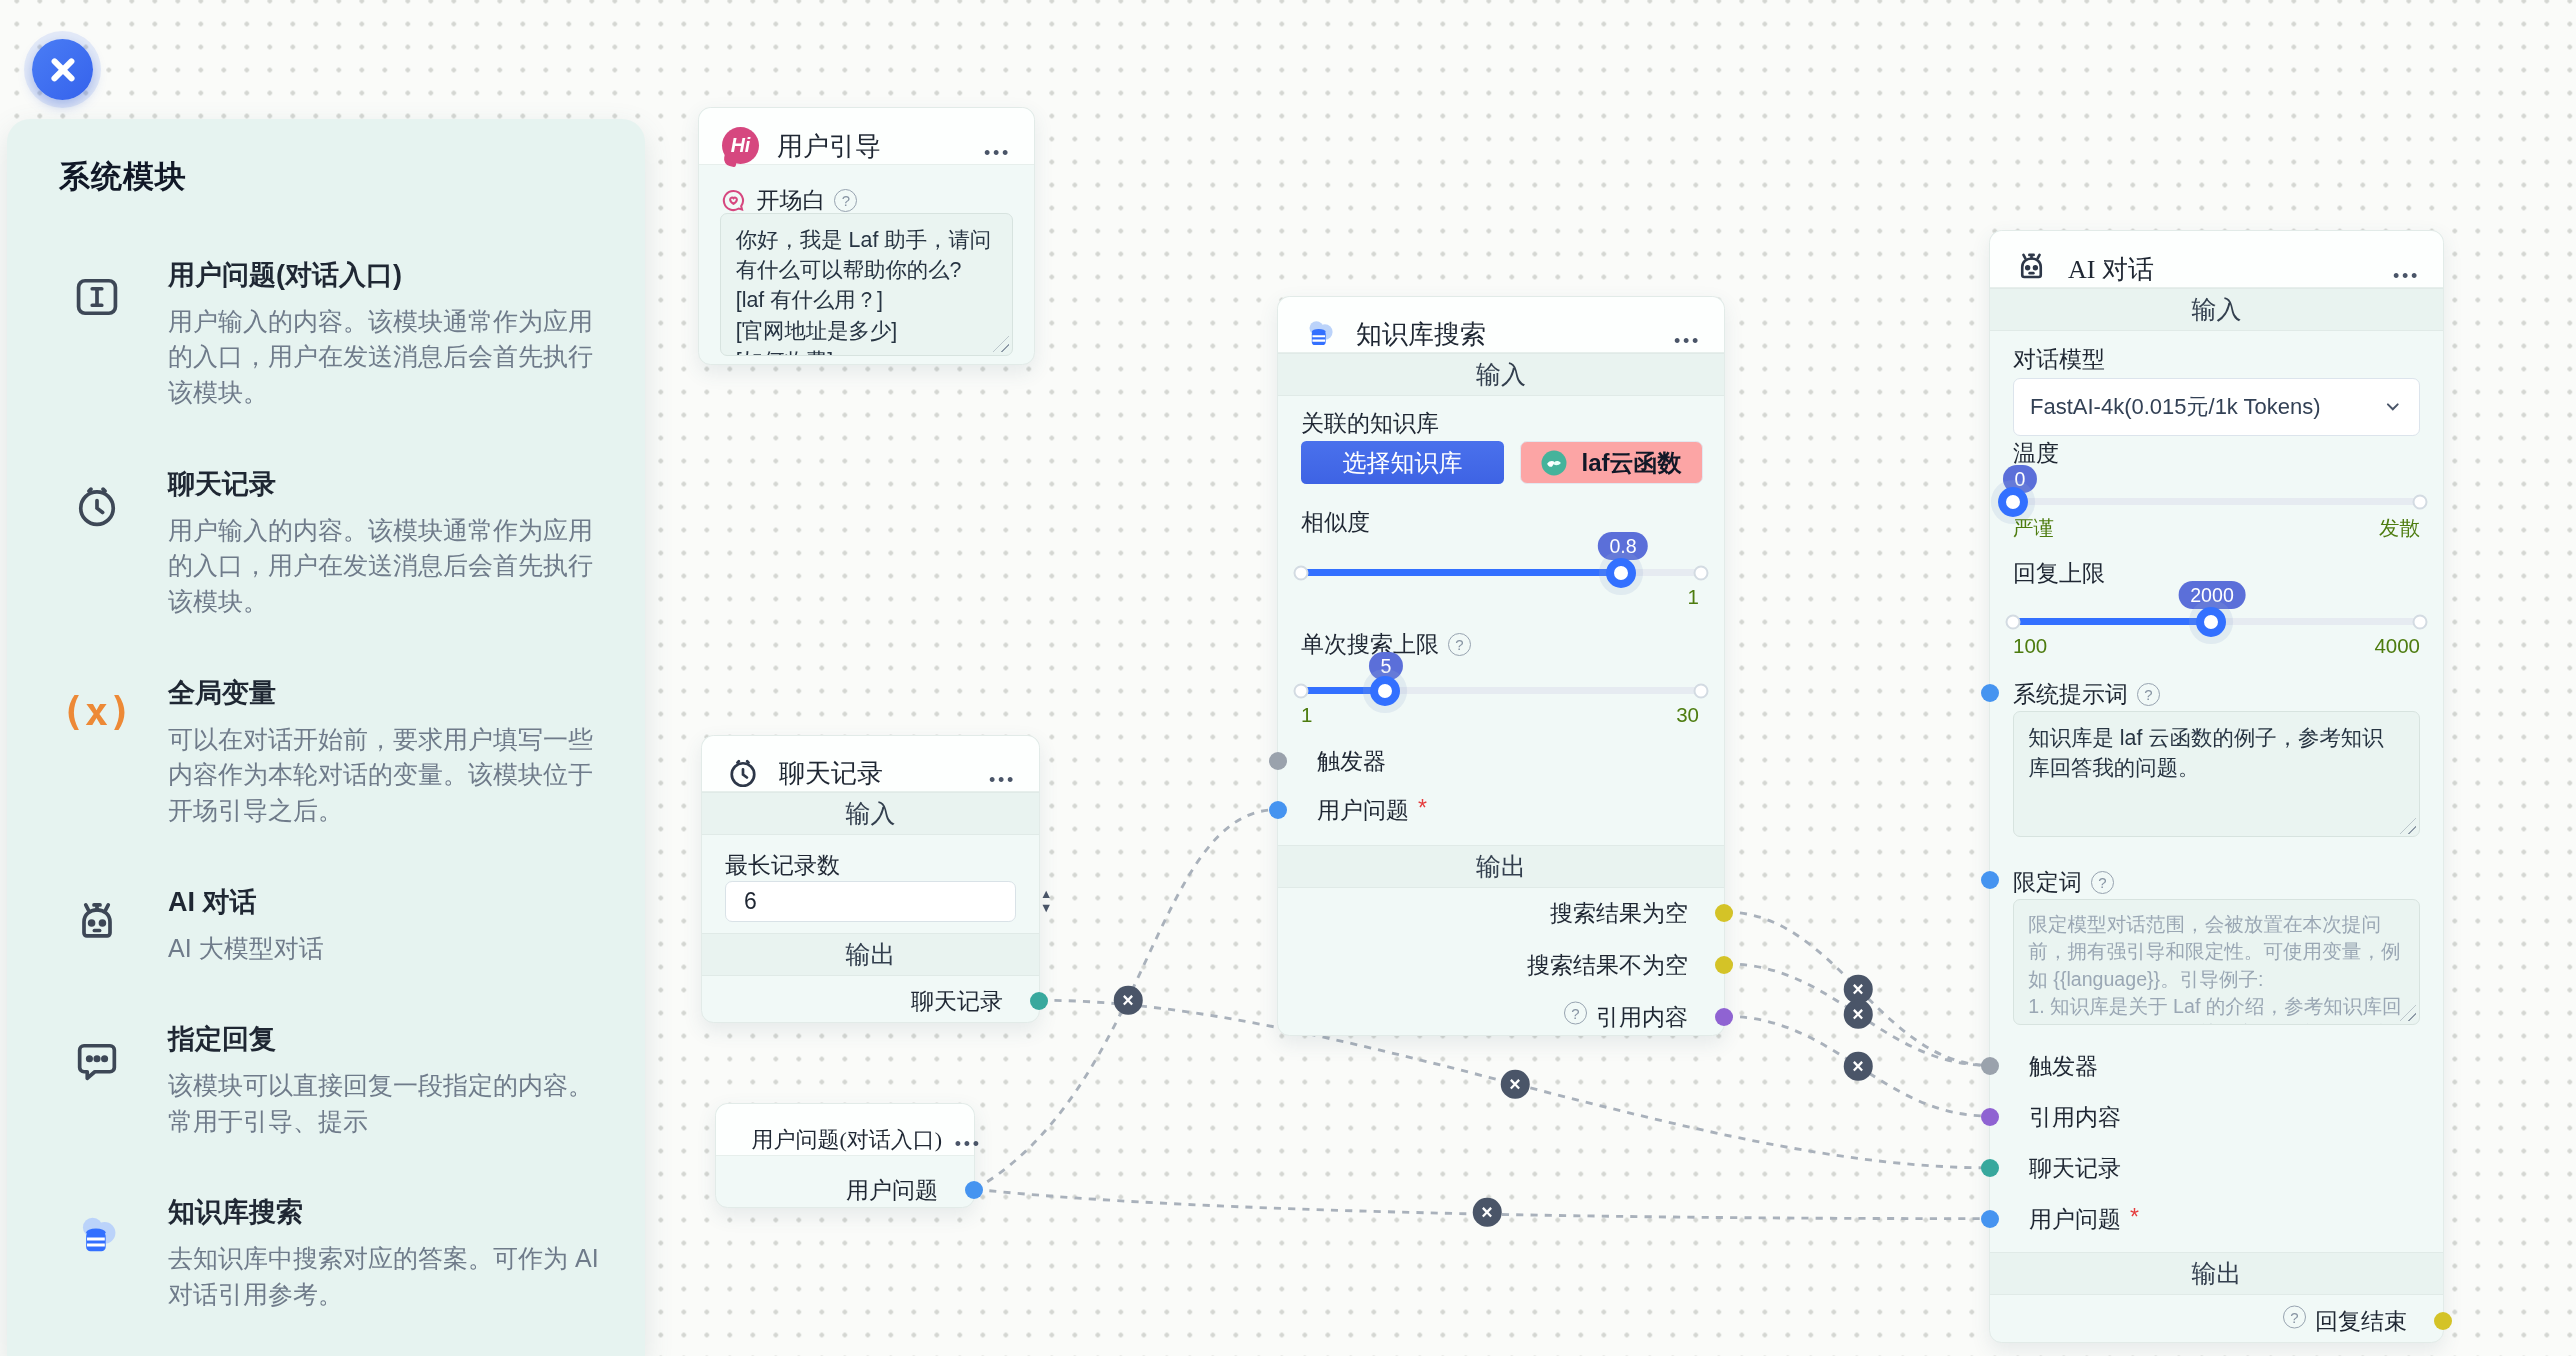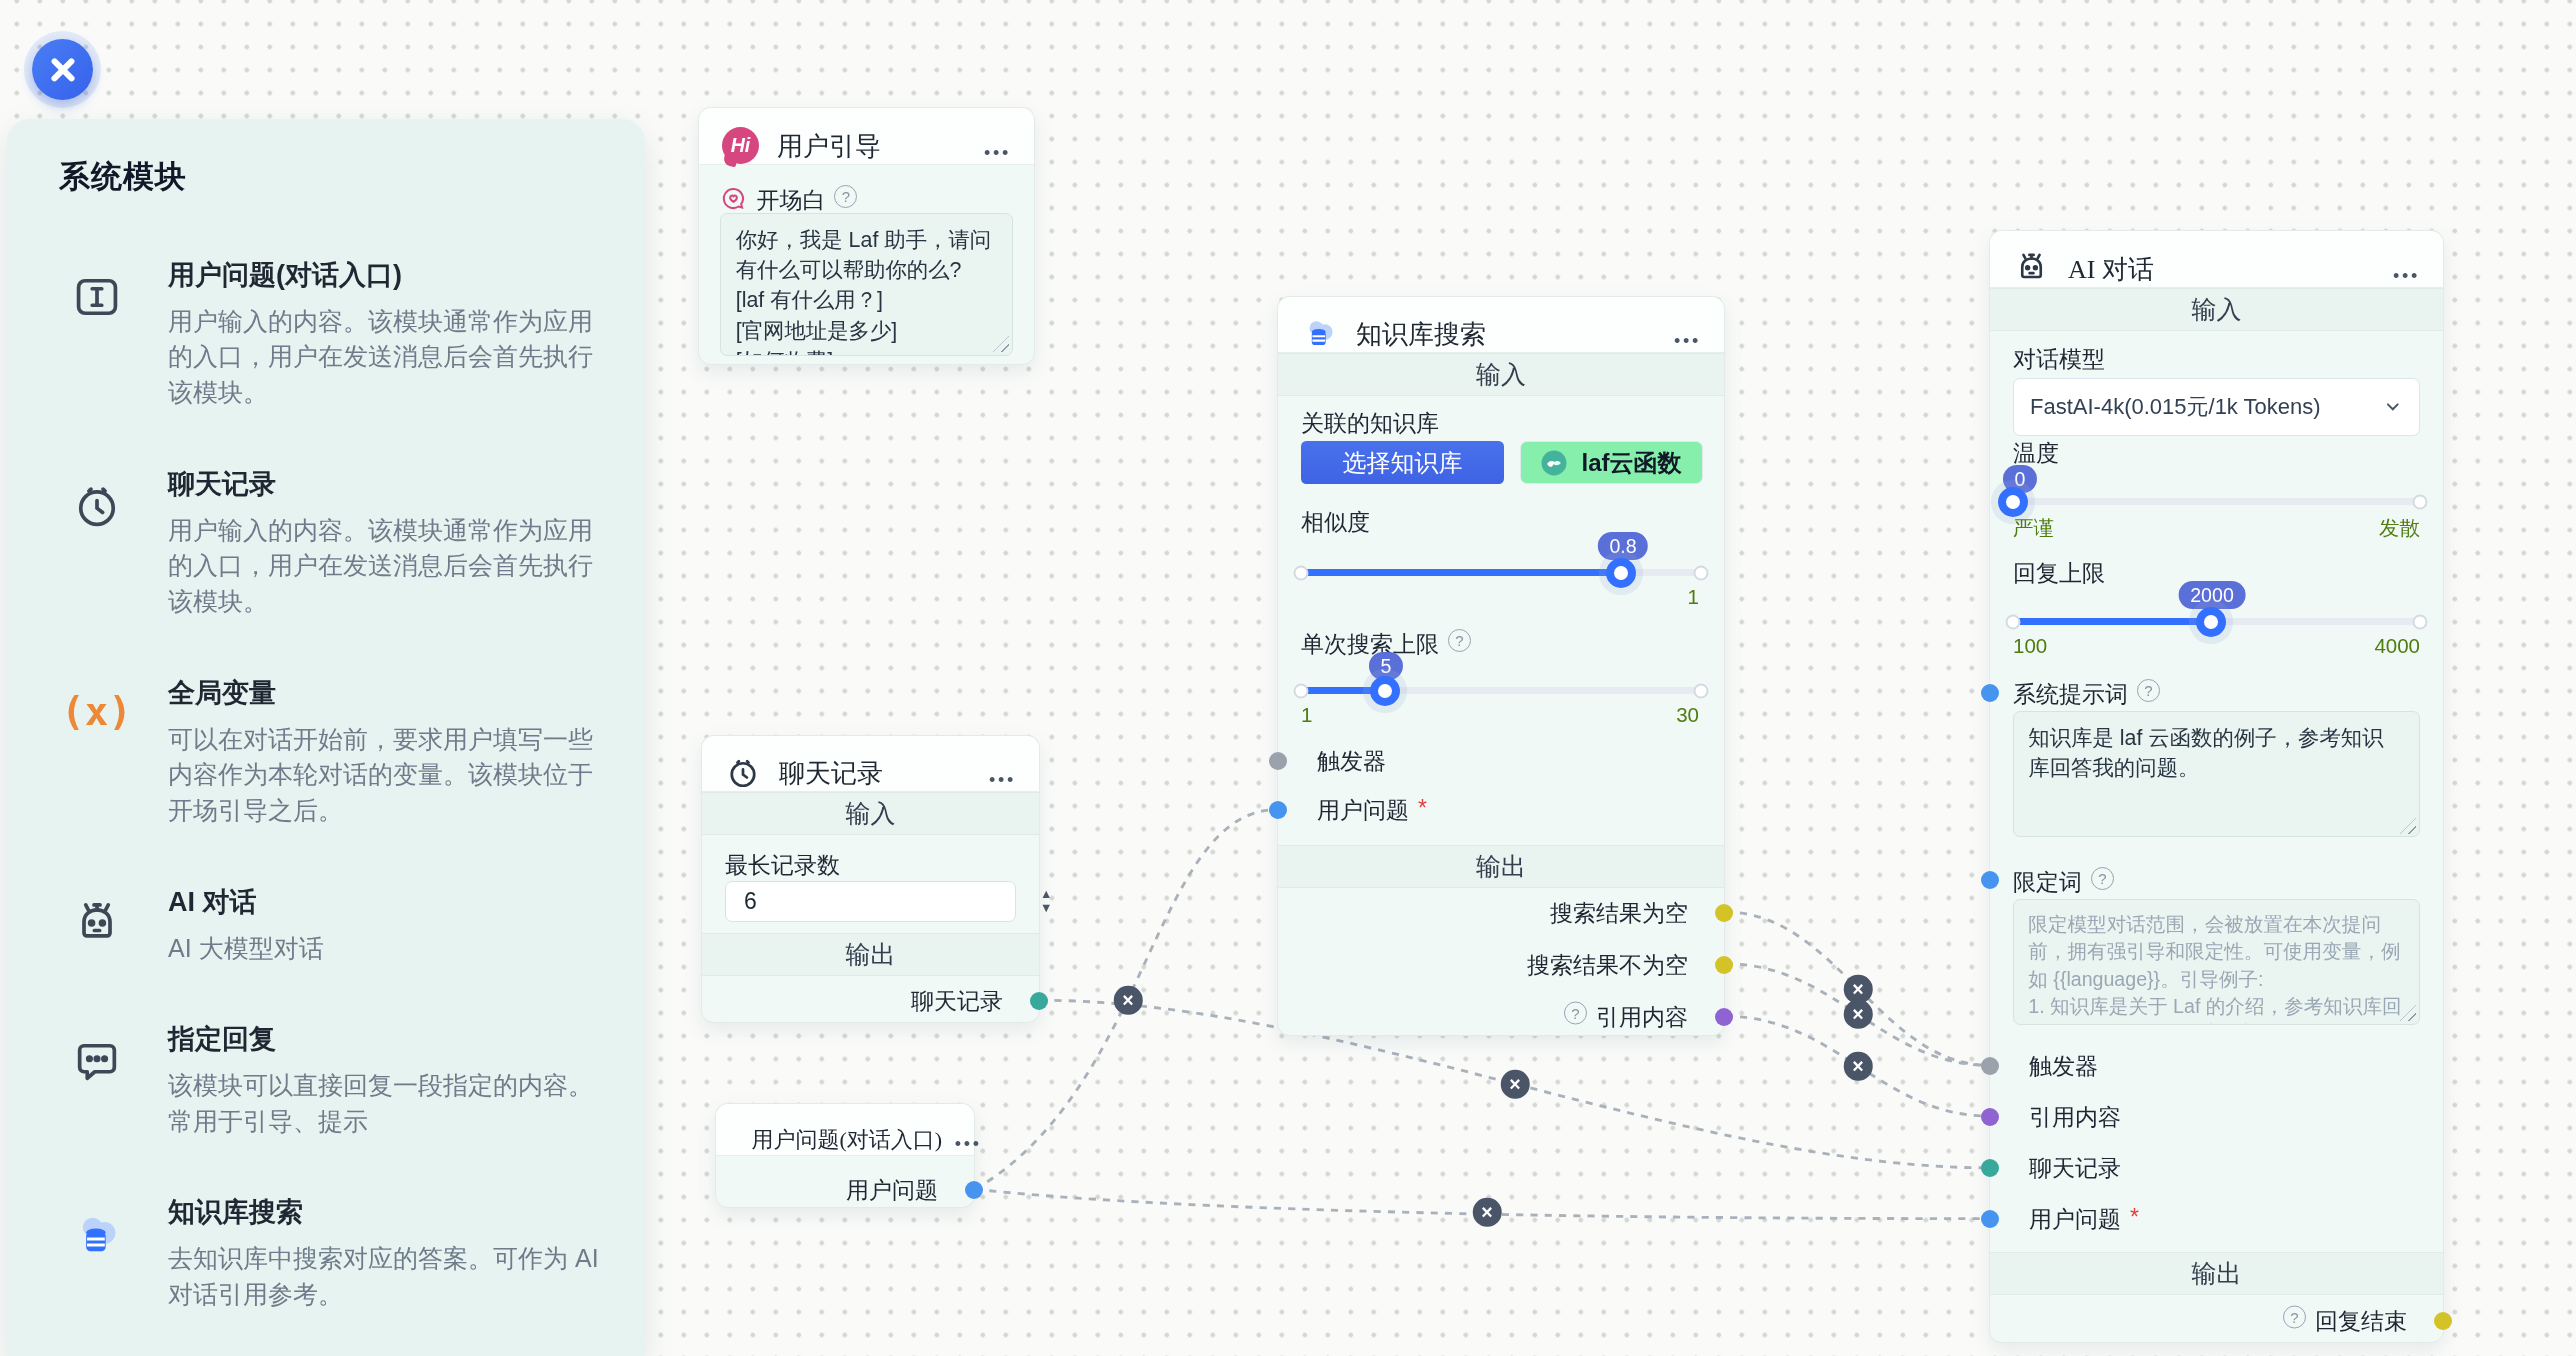--- a/index.html
+++ b/index.html
@@ -60,21 +60,21 @@
     display:flex; align-items:flex-end; gap:18px; padding:0 23px;
   }
   .n-title { font-size:26px; color:#1F2733; flex:1; white-space:nowrap;font-family:Liberation Serif, serif; }
   .menu-dots { font-size:18px; letter-spacing:2.7px; color:#4A5568; cursor:pointer; white-space:nowrap; }
   .sec-bar {
     position:absolute; left:0; right:0; height:43px; background:#E9F3F0;
     border-top:0.9px solid #E0EAE7; border-bottom:0.9px solid #E0EAE7;
     display:flex; align-items:center; justify-content:center;
     font-size:25px; color:#333F4E;
   }
-  .f-label { position:absolute; font-size:23px; color:#1F2733; display:flex; gap:9px; white-space:nowrap; }
+  .f-label { position:absolute; font-size:23px; color:#1F2733; display:flex; align-items:center; gap:9px; white-space:nowrap; }
   .helpc {
     width:23px; height:23px; border-radius:50%; border:1.8px solid #97A3B0; color:#8794A3;
     font-size:15px; display:inline-flex; align-items:center; justify-content:center; flex:0 0 auto;
   }
   .req { color:#E53E3E; font-size:23px; }
 
   textarea.ta {
     position:absolute; resize:none; overflow:hidden; background:#EAF4F1; border:0.9px solid #D7E3DF;
     border-radius:7.1px; padding:10.7px 14.3px; font-size:21.4px; line-height:1.42; color:#273442;
     font-family:"Liberation Sans","DejaVu Sans",sans-serif;
@@ -110,21 +110,21 @@
   .c-yellow{background:#D4C327;} .c-purple{background:#8F63D2;}
   .p-label { position:absolute; top:0; transform:translateY(-50%); font-size:23px; color:#1F2733; display:flex; align-items:flex-start; gap:9px; white-space:nowrap; }
   .p-label.in { left:39px; } .p-label.out { right:36px; }
 
   
   .btn-blue {
     position:absolute; background:linear-gradient(180deg,#4A71EC,#3E63E4); color:#fff; font-size:24px;
     border:none; border-radius:5.3px; display:flex; align-items:center; justify-content:center; cursor:pointer;
   }
   .chip {
-    position:absolute; background:#86efac; border:0.9px solid #E2E8F0; border-radius:7.1px;
+    position:absolute; background:#fca5a5; border:0.9px solid #E2E8F0; border-radius:7.1px;
     display:flex; align-items:center; gap:12.5px; padding:0 18px; cursor:pointer;
   }
   .chip-txt { font-size:24px; font-weight:bold; color:#111827; }
   .selectbox {
     position:absolute; background:#fff; border:0.9px solid #DCE4EC; border-radius:7.1px;
     display:flex; align-items:center; padding:0 16px; cursor:pointer;
   }
   .selectbox .sel-txt { flex:1; font-size:22px; color:#33415
 5; color:#334155; white-space:nowrap; overflow:hidden; }
   .numinput {

